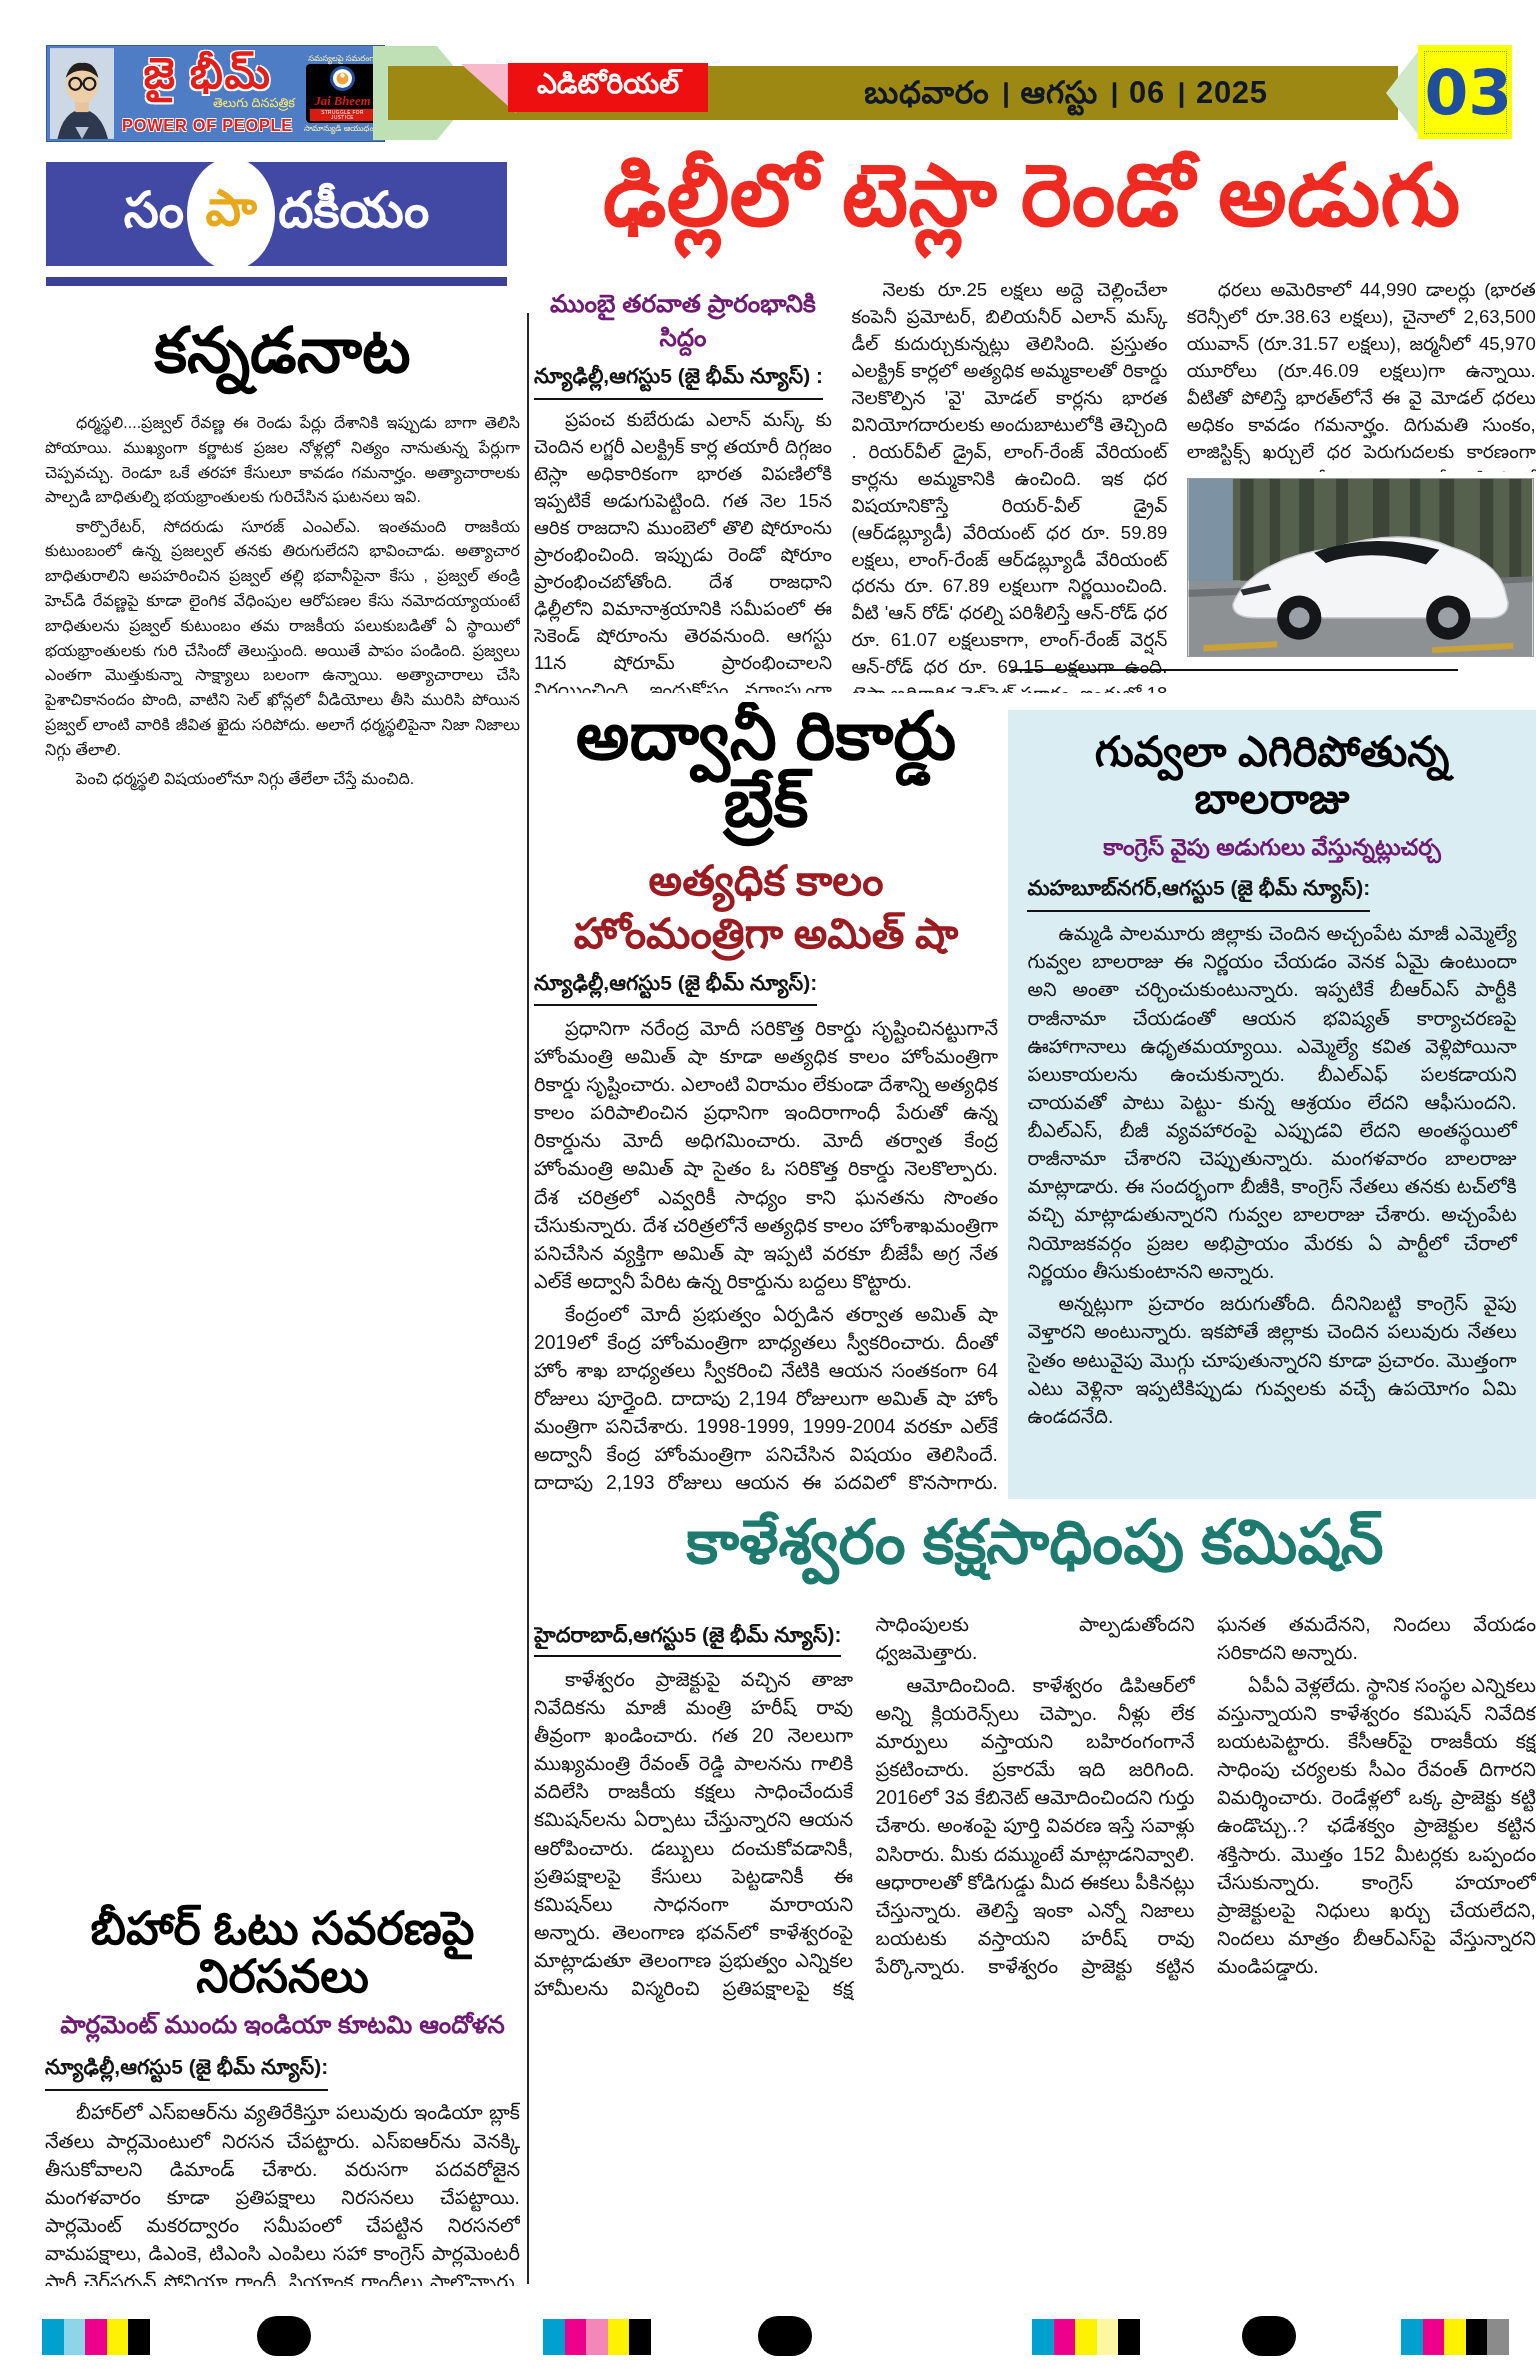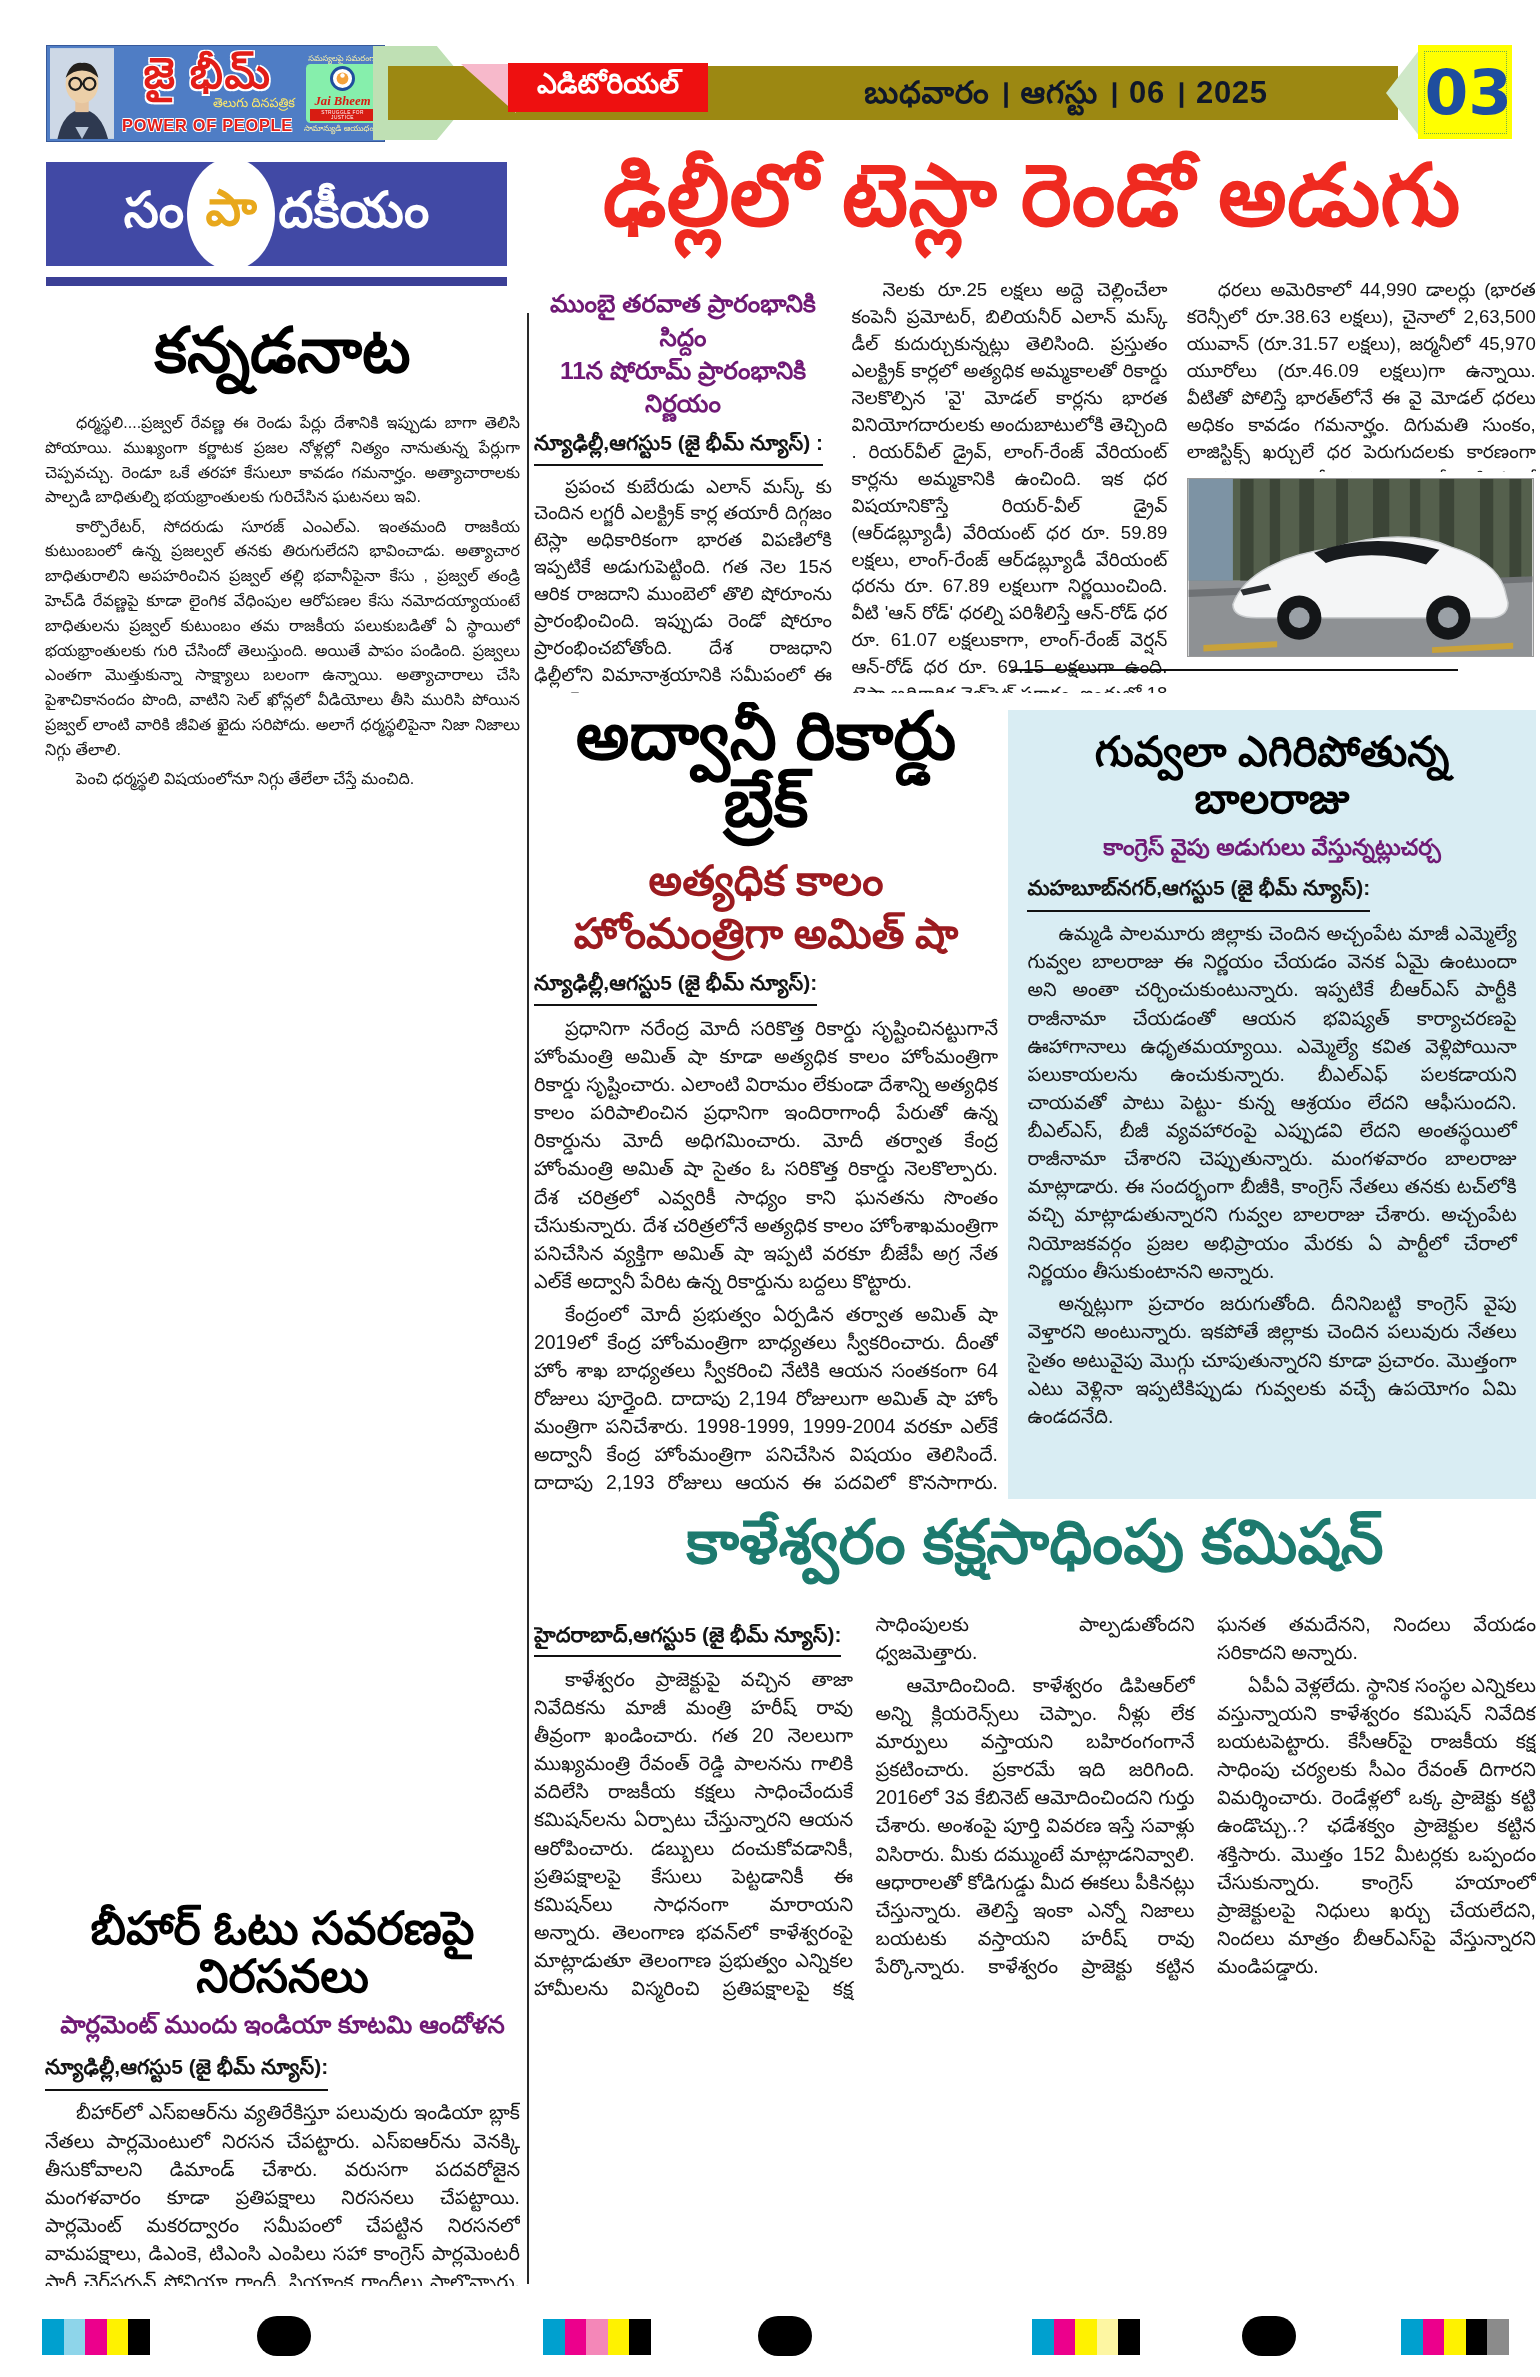--- a/index.html
+++ b/index.html
@@ -21,21 +21,21 @@
     text-shadow:-1.5px -1.5px 0 #fff, 1.5px -1.5px 0 #fff, -1.5px 1.5px 0 #fff, 1.5px 1.5px 0 #fff;
     line-height:1.0;
   }
   .brand-sub { font-size:12.7px; color:#ffe96a; text-align:right; padding-right:6px; margin-top:1.5px; }
   .brand-tagline {
     font-size:16.4px; font-weight:bold; color:#e31d18; letter-spacing:0.7px; margin-top:3px;
     text-shadow:-0.7px -0.7px 0 #fff, 0.7px -0.7px 0 #fff, -0.7px 0.7px 0 #fff, 0.7px 0.7px 0 #fff;
   }
   .brand-right { width:83px; flex:0 0 auto; text-align:center; padding:1.5px 1.5px; }
   .brand-right .tg { font-size:8.2px; color:#fdf3a7; line-height:1.1; }
-  .logo-card { background:#86efac; border-radius:4.5px; margin:1.5px 3px; padding:1.5px 0; }
+  .logo-card { background:#000000; border-radius:4.5px; margin:1.5px 3px; padding:1.5px 0; }
   .logo-name { font-family:"Liberation Serif", serif; font-style:italic; font-weight:bold; color:#d81c12; font-size:12.7px; }
   .logo-strip { background:#d81c12; color:#fff; font-size:4.8px; letter-spacing:0.4px; margin:0.7px 4.5px; padding:0.7px 0; }
   .green-arrow { position:absolute; left:373px; top:46px; width:103px; height:94px; background:#bfe0b4;
     clip-path:polygon(0 0, 62% 0, 100% 50%, 62% 100%, 0 100%); }
   .pink-wedge { position:absolute; left:461px; top:64px; width:55px; height:49px; background:#f7b9cb;
     clip-path:polygon(0 0, 100% 0, 100% 100%); }
   .ribbon { position:absolute; left:388px; top:66px; width:1010px; height:54px; background:#9c8812; }
   .section-label {
     position:absolute; left:508px; top:63px; width:200px; height:49px; background:#ee1010;
     color:#fff; font-size:28px; font-weight:bold; display:flex; align-items:center; justify-content:center;
@@ -188,21 +188,20 @@
       </div>
     </div>
   </div>
 
   <div class="v-rule"></div>
 
   <div class="tesla">
     <div class="tesla-col1">
       <div class="blue-subhead tesla-subhead">
         <div>ముంబై తరవాత ప్రారంభానికి సిద్దం</div>
-        <div>11న షోరూమ్ ప్రారంభానికి నిర్ణయం</div>
       </div>
       <div class="dateline"><span>న్యూఢిల్లీ,ఆగస్టు5 (జై భీమ్ న్యూస్) :</span></div>
       <div class="body-text">
         <p>ప్రపంచ కుబేరుడు ఎలాన్ మస్క్ కు చెందిన లగ్జరీ ఎలక్ట్రిక్ కార్ల తయారీ దిగ్గజం టెస్లా అధికారికంగా భారత విపణిలోకి ఇప్పటికే అడుగుపెట్టింది. గత నెల 15న ఆరిక రాజదాని ముంబెలో తొలి షోరూంను ప్రారంభించింది. ఇప్పుడు రెండో షోరూం ప్రారంభించబోతోంది. దేశ రాజధాని ఢిల్లీలోని విమానాశ్రయానికి సమీపంలో ఈ సెకెండ్ షోరూంను తెరవనుంది. ఆగస్టు 11న షోరూమ్ ప్రారంభించాలని నిర్ణయించింది. ఇందుకోసం వర్యాప్కంగా 4,000 చదరపు అడుగుల స్థలాన్ని అద్దెకు తీసుకున్నట్లు- తెలిసింది. ఫార్చూన్ సౌకర్యాలున్న ఈ షోరూమ్ స్వీకరును</p>
       </div>
     </div>
     <div class="tesla-col2 body-text">
       <p>నెలకు రూ.25 లక్షలు అద్దె చెల్లించేలా కంపెనీ ప్రమోటర్, బిలియనీర్ ఎలాన్ మస్క్ డీల్ కుదుర్చుకున్నట్లు తెలిసింది. ప్రస్తుతం ఎలక్ట్రిక్ కార్లలో అత్యధిక అమ్మకాలతో రికార్డు నెలకొల్పిన 'వై' మోడల్ కార్లను భారత వినియోగదారులకు అందుబాటులోకి తెచ్చింది . రియర్‌వీల్ డ్రైవ్, లాంగ్-రేంజ్ వేరియంట్ కార్లను అమ్మకానికి ఉంచింది. ఇక ధర విషయానికొస్తే రియర్-వీల్ డ్రైవ్ (ఆర్‌డబ్ల్యూడీ) వేరియంట్ ధర రూ. 59.89 లక్షలు, లాంగ్-రేంజ్ ఆర్‌డబ్ల్యూడీ వేరియంట్ ధరను రూ. 67.89 లక్షలుగా నిర్ణయించింది. వీటి 'ఆన్ రోడ్' ధరల్ని పరిశీలిస్తే ఆన్-రోడ్ ధర రూ. 61.07 లక్షలుకాగా, లాంగ్-రేంజ్ వెర్షన్ ఆన్-రోడ్ ధర రూ. 69.15 లక్షలుగా ఉంది. టెస్లా అధికారిక వెబ్‌సైట్ ప్రకారం, ఇందులో 18 శాతం జీఎస్టీతో సహా రూ. 50,000 అడ్మినిస్ట్రేషన్, సర్వీస్ ఫీజు కూడా ఉంటుంది. ఈ వాహనాలు చైనాలోని టెస్లా షాంఘై గిగాఫ్యాక్టరీ నుంచి దిగుమతయ్యాయి. ఈ వై మోడల్ వేరియంట్</p>
     </div>
     <div class="tesla-col3">

